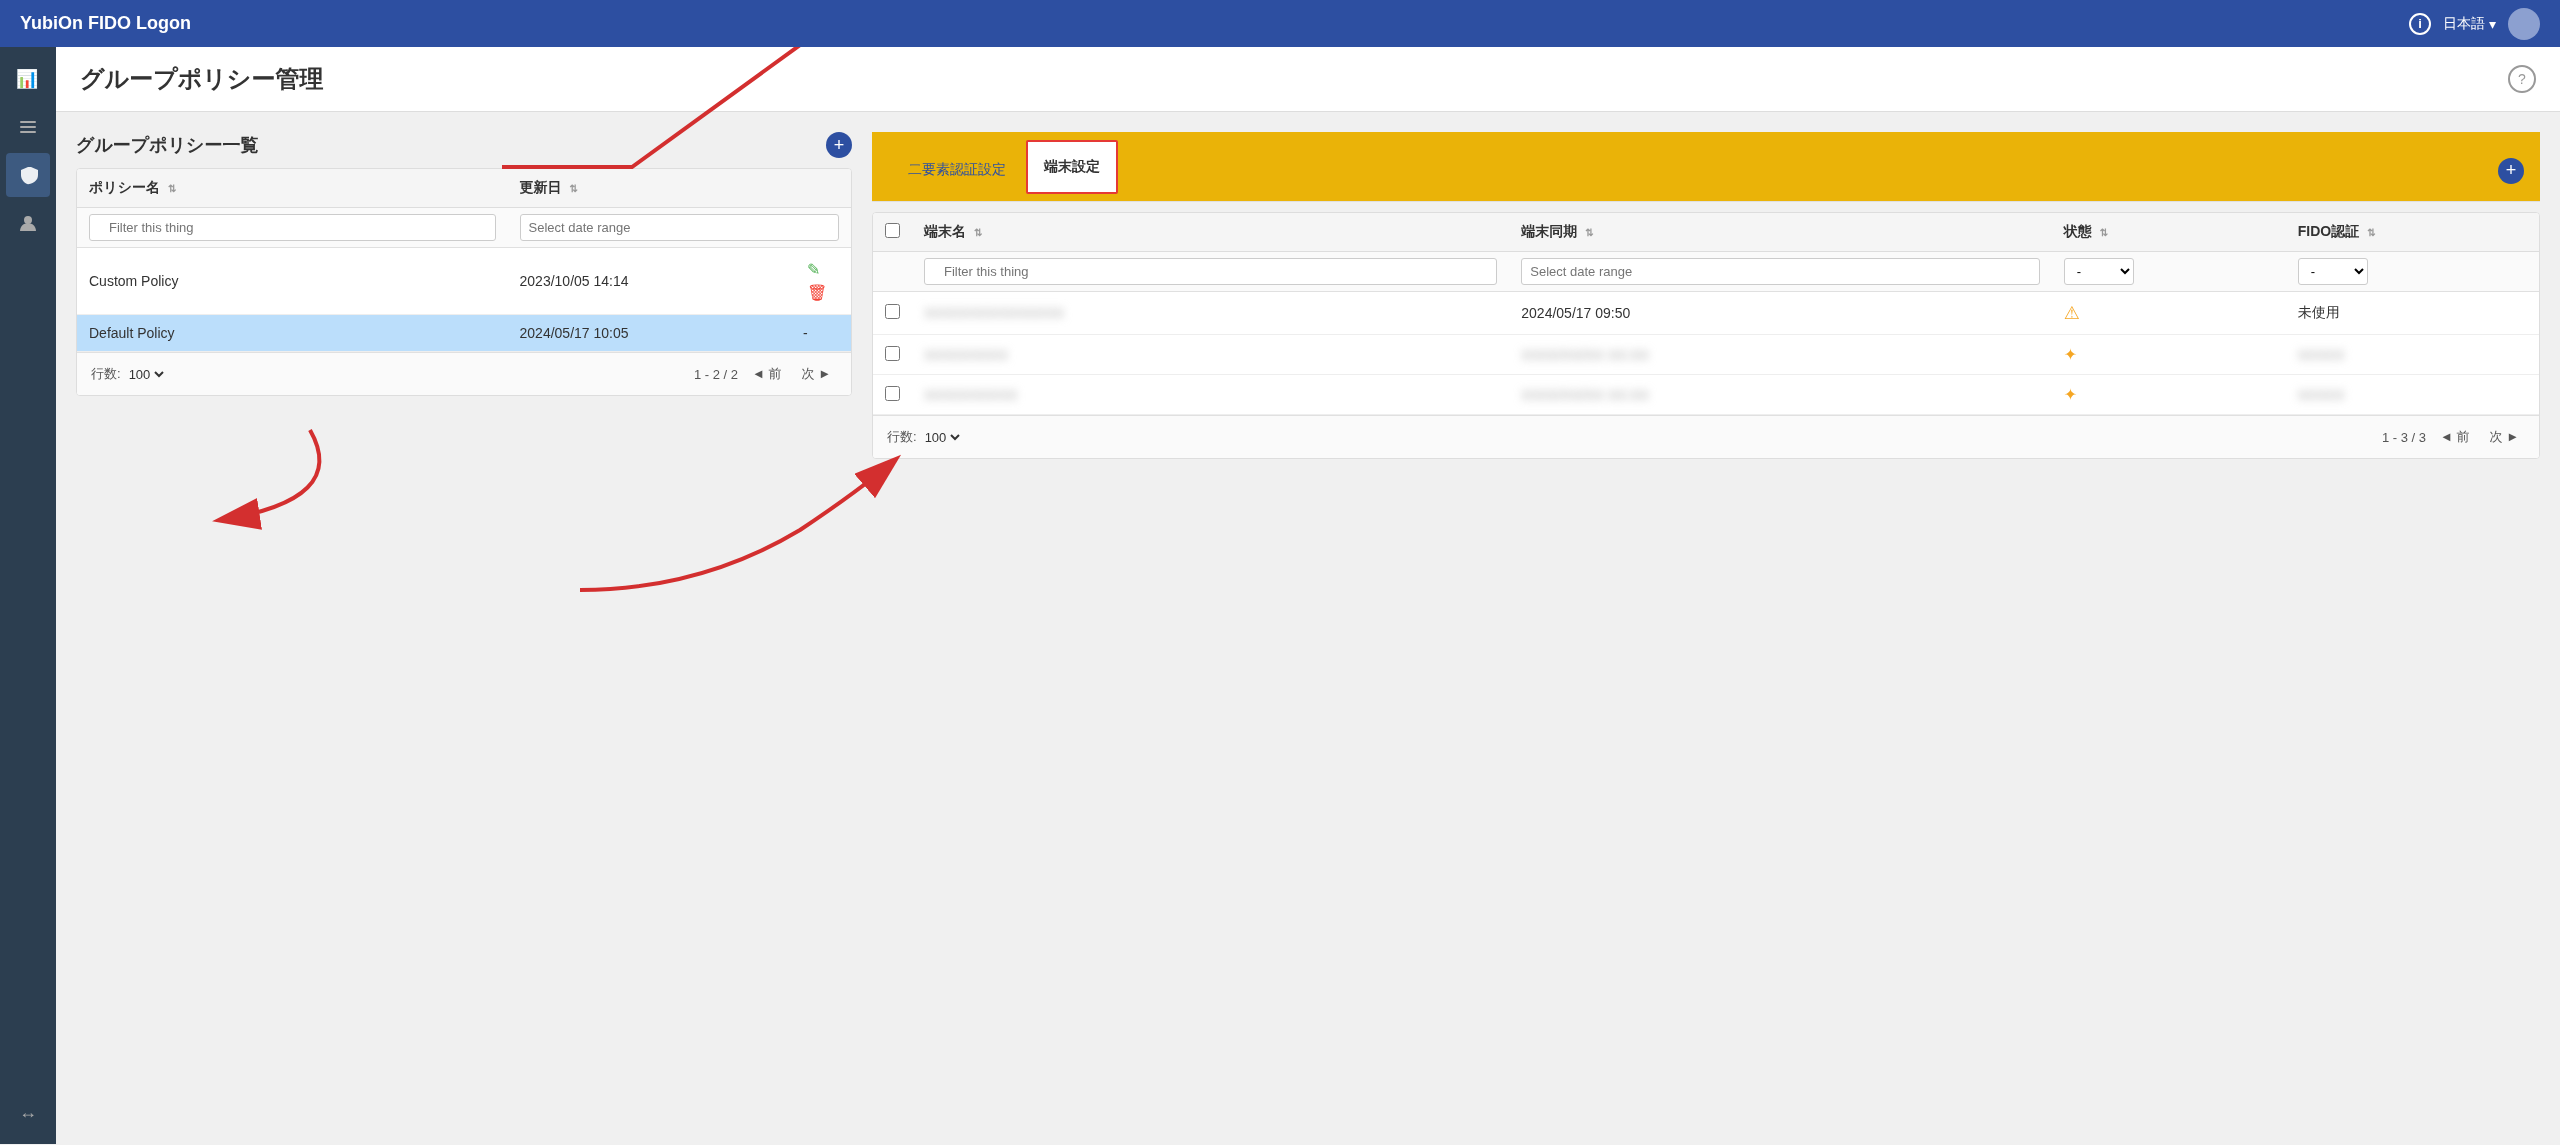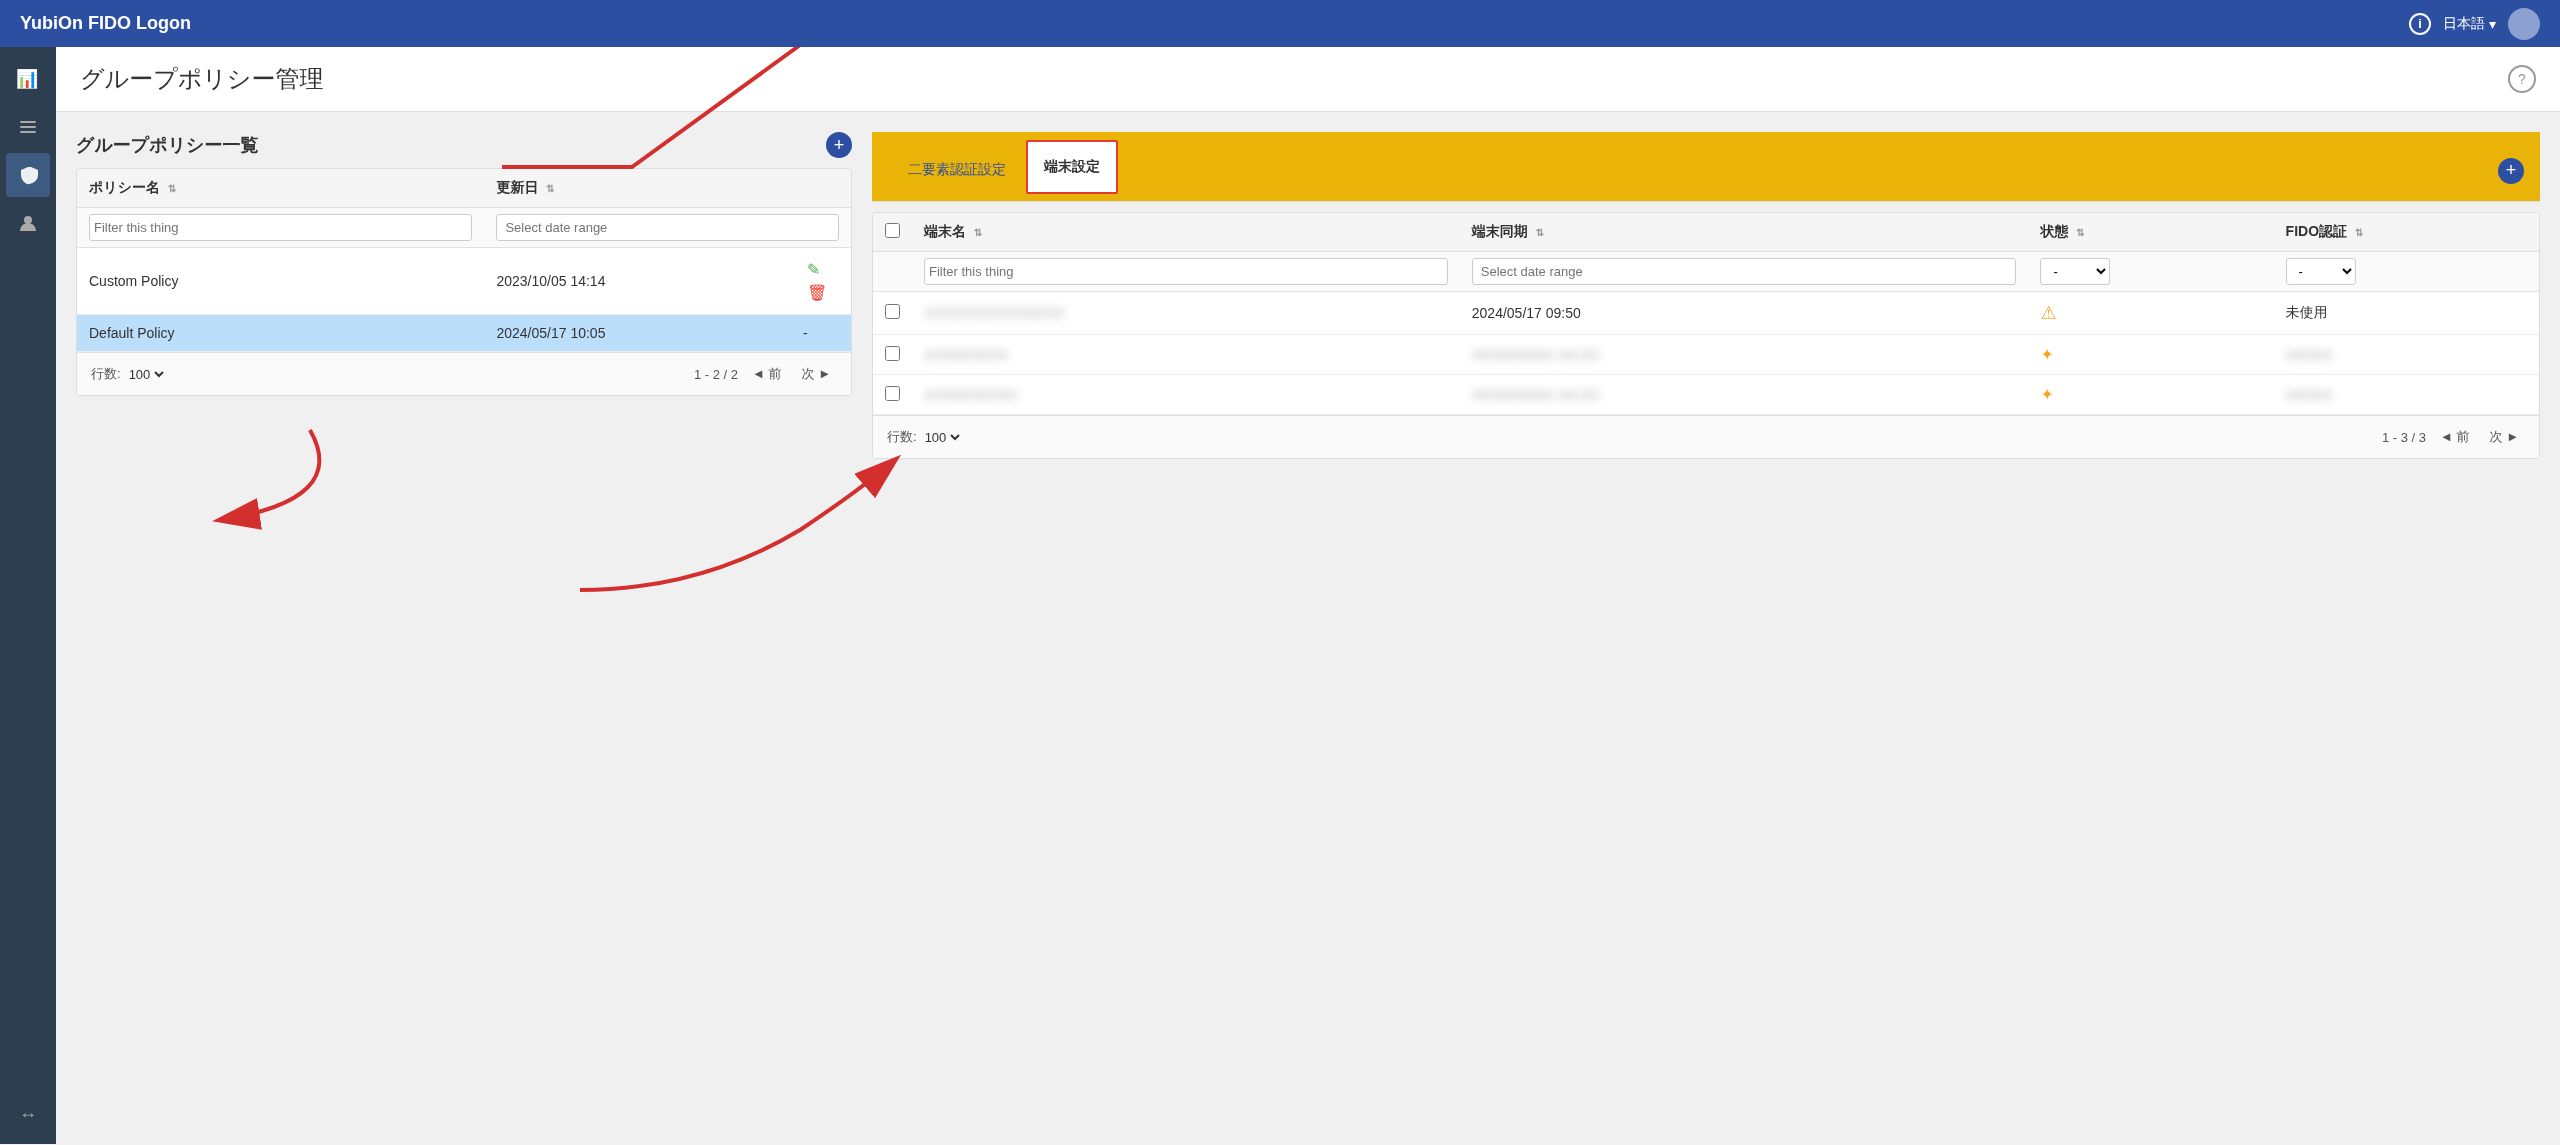--- a/index.html
+++ b/index.html
@@ -54,21 +54,21 @@
     
     .page-title-bar {
       background: white;
       border-bottom: 1px solid #ddd;
       padding: 16px 24px;
       margin: -20px -20px 20px -20px;
       display: flex;
       align-items: center;
       justify-content: space-between;
     }
-    .page-title { font-size: 24px; font-weight: 400; color: #333; }
+    .page-title { font-size: 24px; font-weight: 700; color: #333; }
     .help-icon { width: 28px; height: 28px; border-radius: 50%; border: 2px solid #999; display: flex; align-items: center; justify-content: center; color: #999; font-size: 14px; cursor: pointer; }
 
     
     .panels { display: flex; gap: 20px; }
 
     
     .left-panel { width: 776px; flex-shrink: 0; }
     .panel-header {
       display: flex;
       align-items: center;
@@ -88,21 +88,21 @@
       font-weight: 600;
       color: #333;
       border-bottom: 1px solid #ddd;
       white-space: nowrap;
     }
     .data-table th .sort-arrows { color: #999; font-size: 10px; margin-left: 4px; }
     .data-table td { padding: 10px 12px; border-bottom: 1px solid #eee; color: #333; }
     .filter-row td { padding: 6px 12px; background: #fafafa; border-bottom: 1px solid #e0e0e0; }
     .filter-input {
       width: 100%;
-      padding: 5px 4px;
+      padding: 5px 19px;
       border: 1px solid #ccc;
       border-radius: 3px;
       font-size: 13px;
       color: #999;
     }
     .date-input {
       width: 100%;
       padding: 5px 8px;
       border: 1px solid #ccc;
       border-radius: 3px;

